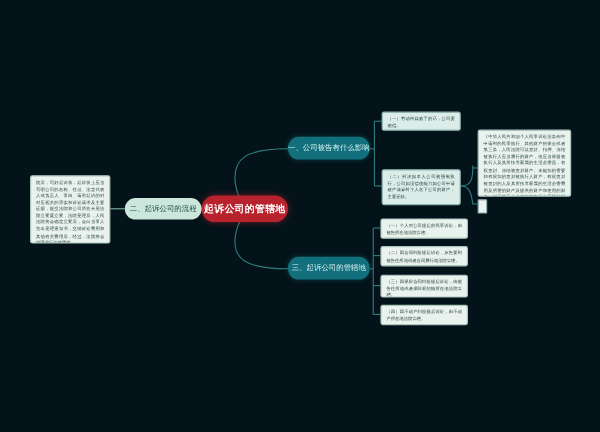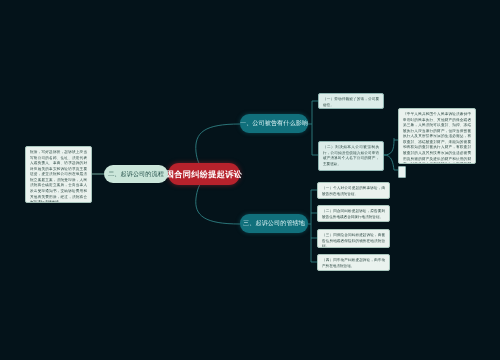--- a/index.html
+++ b/index.html
@@ -113,21 +113,21 @@
     <path d="M 384 155 C 392 155 393 163 394 170 L 398 170" fill="none" stroke="#2f7f82" stroke-width="0.9"></path>
 
     <path d="M 308 224 L 311 224" fill="none" stroke="#2f7f82" stroke-width="0.9"></path>
     <path d="M 311 190 L 311 262" fill="none" stroke="#2f7f82" stroke-width="0.9"></path>
     <path d="M 311 190 L 317 190" fill="none" stroke="#2f7f82" stroke-width="0.9"></path>
     <path d="M 311 213 L 317 213" fill="none" stroke="#2f7f82" stroke-width="0.9"></path>
     <path d="M 311 238 L 317 238" fill="none" stroke="#2f7f82" stroke-width="0.9"></path>
     <path d="M 311 262 L 317 262" fill="none" stroke="#2f7f82" stroke-width="0.9"></path>
   </svg>
 
-  <div class="node root-pill" style="left:168px; top:163px; width:72px; height:22px;">因合同纠纷提起诉讼</div>
+  <div class="node root-pill" style="left:168px; top:163px; width:72px; height:22px;">起诉公司的管辖地</div>
 
   <div class="node branch-pill" style="left:240px; top:114px; width:68px; height:19px;">一、公司被告有什么影响</div>
 
   <div class="node branch-pill pale" style="left:104px; top:165px; width:64px; height:18px;">二、起诉公司的流程</div>
 
   <div class="node branch-pill" style="left:240px; top:214px; width:68px; height:19px;">三、起诉公司的管辖地</div>
 
   <div class="node card tealtint" style="left:318px; top:93px; width:66px; height:16px;">（一）劳动仲裁败了的话，公司要赔偿。</div>
 
   <div class="node card tealtint" style="left:318px; top:141px; width:66px; height:30px;">（二）判决如本人公司被强制执行，公司如没偿债能力如公司申请破产清算时个人名下公司的财产，主要还款。</div>

